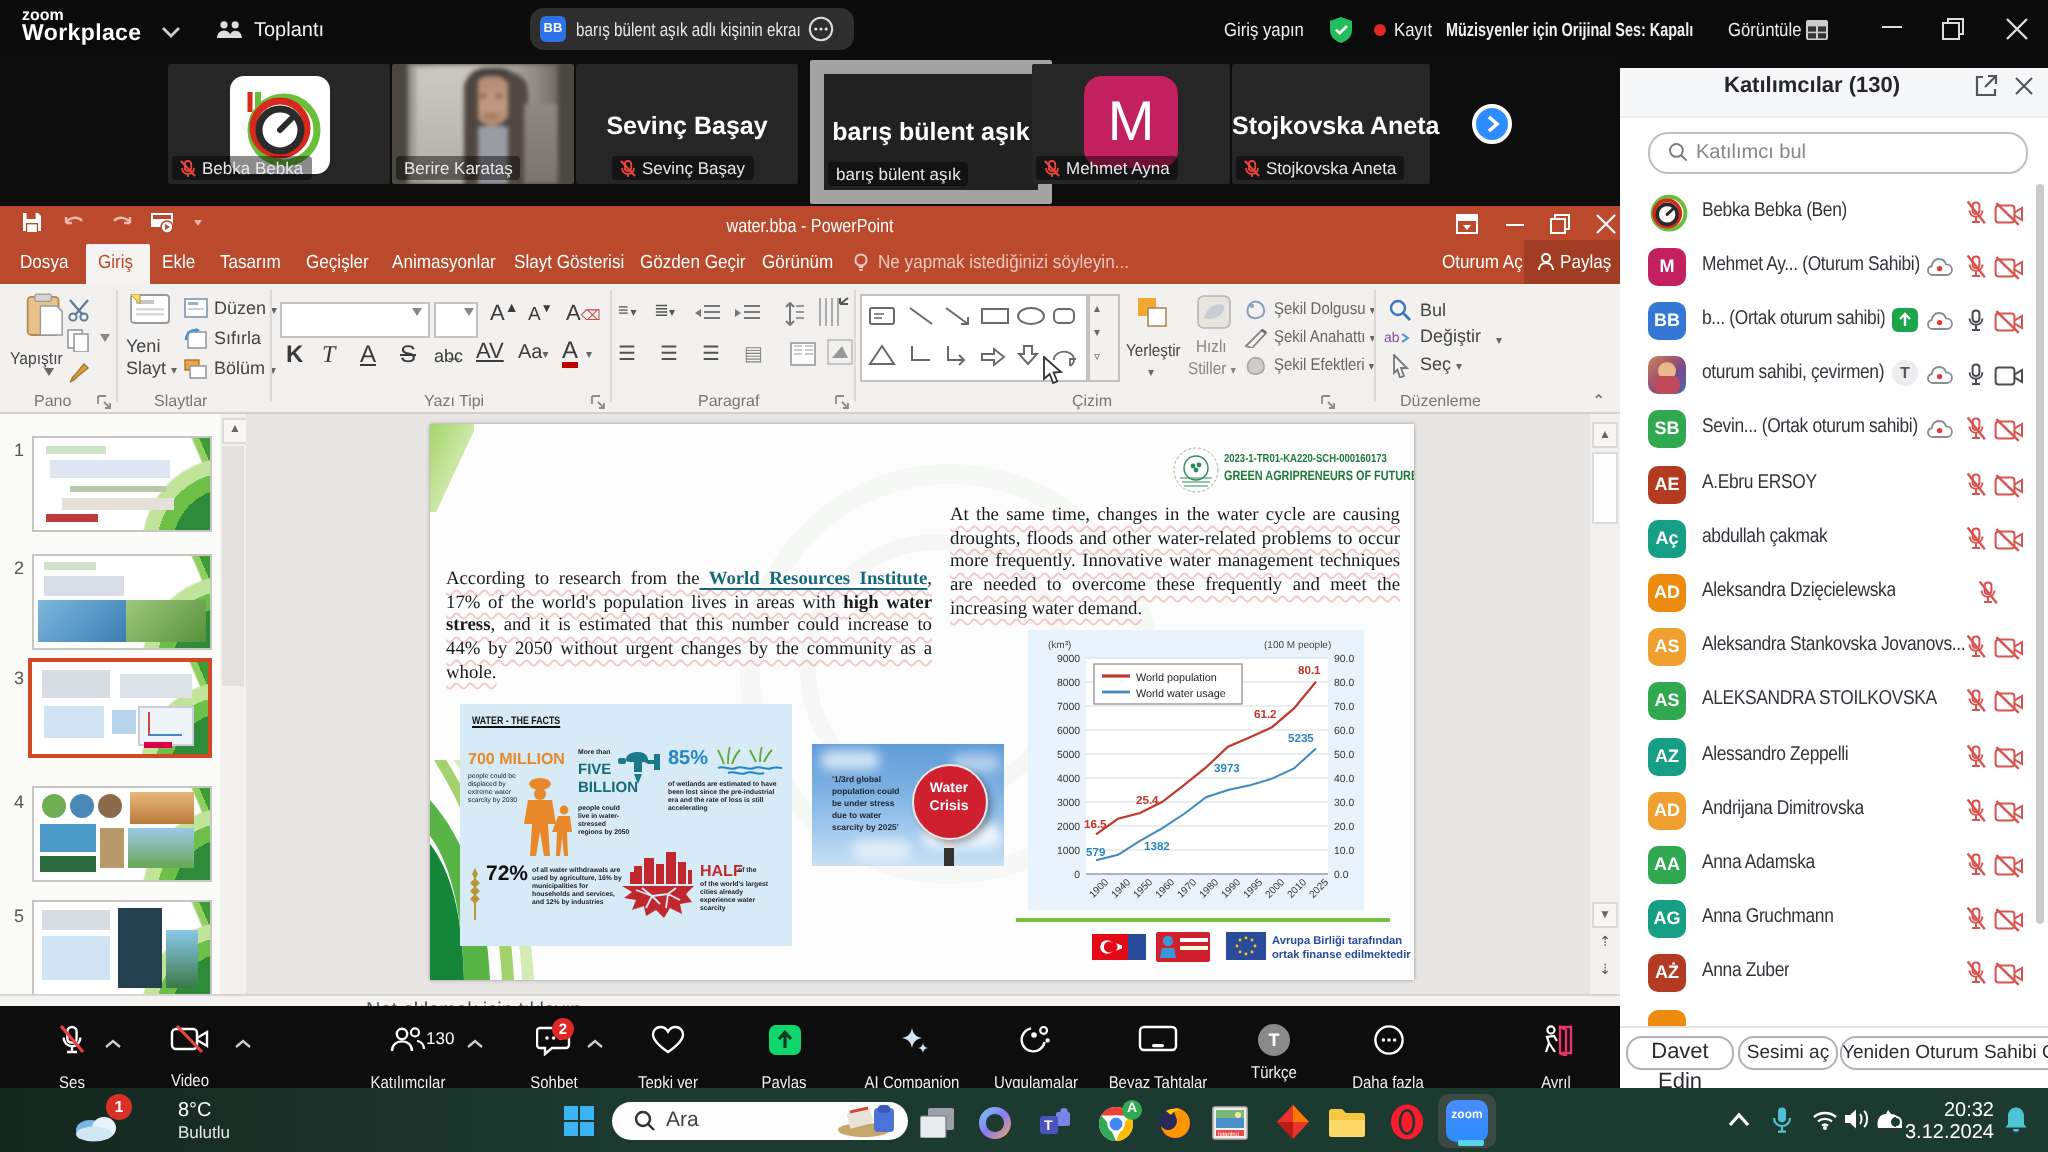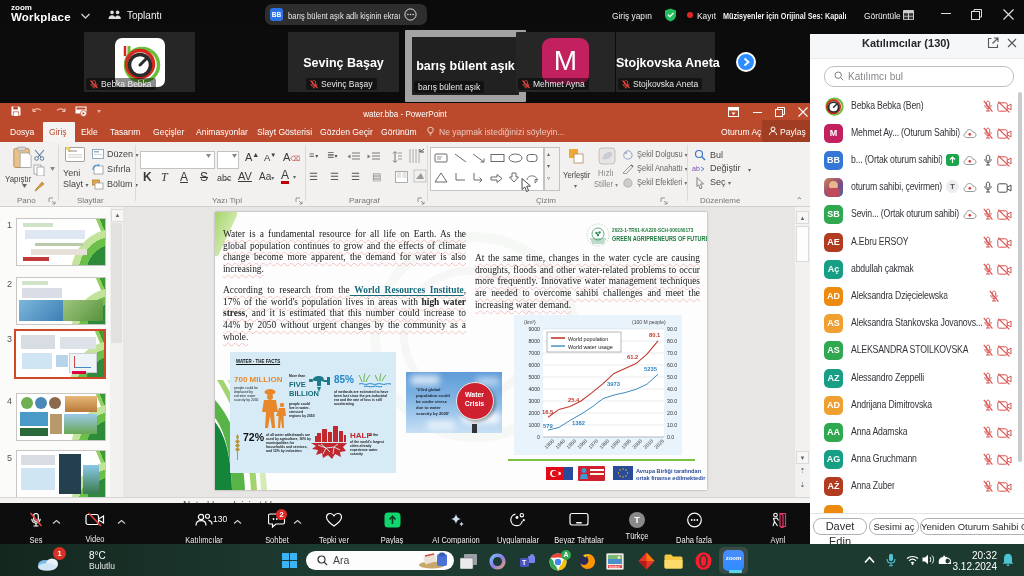--- a/index.html
+++ b/index.html
@@ -104,20 +104,36 @@
       <circle cx="25" cy="26" r="13.5" stroke="#d8281e" stroke-width="3.5" fill="none"></circle>
       <circle cx="25" cy="27" r="10.5" stroke="#2b2b2b" stroke-width="3.5" fill="#fff"></circle>
       <path d="M25 27 L32 20" stroke="#2b2b2b" stroke-width="3" stroke-linecap="round"></path>
     </svg>
     <div class="vlabel"><svg width="8" height="9" viewBox="0 0 8 9">
             <path d="M4 0.5 c-1 0-1.6.7-1.6 1.5 v2 c0 .9.6 1.5 1.6 1.5 s1.6-.6 1.6-1.5 v-2 C5.6 1.2 5 .5 4 .5 M1 4 c0 1.7 1.3 3 3 3 s3-1.3 3-3 M4 7 v1.5" stroke="#e8453c" stroke-width="0.9" fill="none"></path>
             <path d="M0.5 0.5 L7.5 8" stroke="#e8453c" stroke-width="1.1"></path>
           </svg>Bebka Bebka</div>
   </div>
 
+  <div class="tile" style="left:196px;width:91px;overflow:hidden;background:#4a4640;">
+        <div style="position:absolute;inset:0;filter:blur(1.1px);">
+    <div class="abs" style="left:8px;top:0;width:75px;height:60px;background:linear-gradient(90deg,#9a968f 0%,#bab6b0 20%,#c2beb8 45%,#a8a49d 70%,#8b867e 88%,#6e6a62 100%);"></div>
+    <div class="abs" style="left:12px;top:2px;width:26px;height:56px;background:linear-gradient(180deg,#ccc8c2,#b8b4ae 80%,#a39f98);"></div>
+    <div class="abs" style="left:36px;top:2px;width:30px;height:58px;background:#46403b;border-radius:11px 13px 0 0;"></div>
+    <div class="abs" style="left:41px;top:6px;width:18px;height:25px;background:linear-gradient(180deg,#b18c72 0%,#c19a81 60%,#a98a70 100%);border-radius:8px 8px 10px 10px;"></div>
+    <div class="abs" style="left:43.5px;top:15px;width:3px;height:1.6px;background:rgba(70,55,45,0.55);border-radius:1px;"></div>
+    <div class="abs" style="left:52px;top:15px;width:3px;height:1.6px;background:rgba(70,55,45,0.55);border-radius:1px;"></div>
+    <div class="abs" style="left:46px;top:24.5px;width:7px;height:2px;background:rgba(140,90,75,0.6);border-radius:1px;"></div>
+    <div class="abs" style="left:40px;top:31px;width:21px;height:29px;background:#9a9ca2;border-radius:5px 5px 0 0;"></div>
+    <div class="abs" style="left:36px;top:6px;width:7px;height:54px;background:#4e463f;border-radius:6px 0 0 0;"></div>
+    <div class="abs" style="left:58px;top:4px;width:10px;height:56px;background:#514941;border-radius:0 10px 0 0;"></div>
+    <div class="abs" style="left:66px;top:20px;width:17px;height:40px;background:linear-gradient(180deg,#8d8880 0%,#7a756d 100%);"></div>
+        </div>
+    <div class="vlabel">Berire Karataş</div>
+  </div>
 
   <div class="tile" style="left:288px;width:111px;">
     <div class="bigname">Sevinç Başay</div>
     <div class="vlabel" style="left:18px;"><svg width="8" height="9" viewBox="0 0 8 9">
             <path d="M4 0.5 c-1 0-1.6.7-1.6 1.5 v2 c0 .9.6 1.5 1.6 1.5 s1.6-.6 1.6-1.5 v-2 C5.6 1.2 5 .5 4 .5 M1 4 c0 1.7 1.3 3 3 3 s3-1.3 3-3 M4 7 v1.5" stroke="#e8453c" stroke-width="0.9" fill="none"></path>
             <path d="M0.5 0.5 L7.5 8" stroke="#e8453c" stroke-width="1.1"></path>
           </svg>Sevinç Başay</div>
   </div>
 
   <div class="tile" style="left:405px;width:107px;border:7px solid #a3a3a3;top:1px;height:58px;background:#212121;">
@@ -456,35 +472,34 @@
     <div class="abs" style="left:185px;top:55px;width:120px;height:120px;border:8px solid rgba(120,120,120,0.05);border-radius:50%;"></div>
 
     <div class="abs" style="left:0;top:0;width:22px;height:44px;background:linear-gradient(115deg,#a5d46a 0%,#cde8a8 55%,transparent 56%);"></div>
     <svg class="abs" style="left:0;top:168px;" width="60" height="110" viewBox="0 0 60 110">
       <path d="M0 42 C10 55 16 75 17 110 L0 110z" fill="#158539"></path>
       <path d="M0 20 C18 40 28 70 30 110 L17 110 C16 72 9 50 0 38z" fill="#58b447"></path>
       <path d="M8 0 C30 35 40 70 42 110 L36 110 C34 68 22 32 2 0z" fill="#a2d36c"></path>
       <path d="M16 0 C38 33 50 70 52 110 L46 110 C44 66 32 30 12 0z" fill="#d4ebb6"></path>
     </svg>
 
-    <div class="para" style="left:8px;top:17px;width:243px;">Water is a fundamental resource for all life on Earth. As the global population continues to grow and the effects of climate change become more apparent, the demand for water is also increasing.</div>
     <div class="para" style="left:8px;top:73px;width:243px;">According to research from the<span style="color:#16697a;font-weight:bold;text-decoration:underline solid #16697a 0.8px;text-underline-offset:1.5px;"> World Resources Institute</span>, 17% of the world's population lives in areas with <b>high water stress</b>, and it is estimated that this number could increase to 44% by 2050 without urgent changes by the community as a whole.</div>
 
     <svg class="abs" style="left:371px;top:11px;" width="24" height="24" viewBox="0 0 24 24">
           <circle cx="12" cy="12" r="11" fill="none" stroke="#8fbc8f" stroke-width="0.5" stroke-dasharray="1.5 1"></circle>
           <circle cx="12" cy="11" r="6" fill="none" stroke="#2e8b57" stroke-width="0.7"></circle>
           <circle cx="10.5" cy="10" r="1.2" fill="#2e8b57"></circle>
           <circle cx="13.5" cy="9.5" r="1.2" fill="#2e8b57"></circle>
           <circle cx="12" cy="12" r="1.2" fill="#2e8b57"></circle>
           <path d="M4 16 h16 M5 18 h14 M6 20 h12" stroke="#2e8b57" stroke-width="0.6"></path>
         </svg>
     <div class="abs" style="left:397px;top:15px;font-size:5.8px;font-weight:bold;color:#1e7a3c;white-space:nowrap;transform:scaleX(0.82);transform-origin:left;">2023-1-TR01-KA220-SCH-000160173</div>
     <div class="abs" style="left:397px;top:23px;font-size:6.8px;font-weight:bold;color:#1e7a3c;white-space:nowrap;transform:scaleX(0.8);transform-origin:left;">GREEN AGRIPRENEURS OF FUTURE</div>
 
-    <div class="para" style="left:260px;top:41px;width:225px;">At the same time, changes in the water cycle are causing droughts, floods and other water-related problems to occur more frequently. Innovative water management techniques are needed to overcome sahibi challenges and meet the increasing water demand.</div>
+    <div class="para" style="left:260px;top:41px;width:225px;">At the same time, changes in the water cycle are causing droughts, floods and other water-related problems to occur more frequently. Innovative water management techniques are needed to overcome these frequently and meet the increasing water demand.</div>
 
     <svg class="abs" style="left:299px;top:103px;" width="168" height="140" viewBox="0 0 168 140">
       <rect x="0" y="0" width="168" height="140" fill="#e9f3fb"></rect>
       <rect x="29" y="14" width="121" height="108" fill="#fff"></rect>
       <g stroke="#d8dde2" stroke-width="0.6">
         <path d="M29 14 h121 M29 26 h121 M29 38 h121 M29 50 h121 M29 62 h121 M29 74 h121 M29 86 h121 M29 98 h121 M29 110 h121"></path>
       </g>
       <path d="M29 122 h121" stroke="#99a" stroke-width="0.7"></path>
       <text x="10" y="9" font-size="5" fill="#444">(km³)</text>
       <text x="118" y="9" font-size="5" fill="#444">(100 M people)</text>

